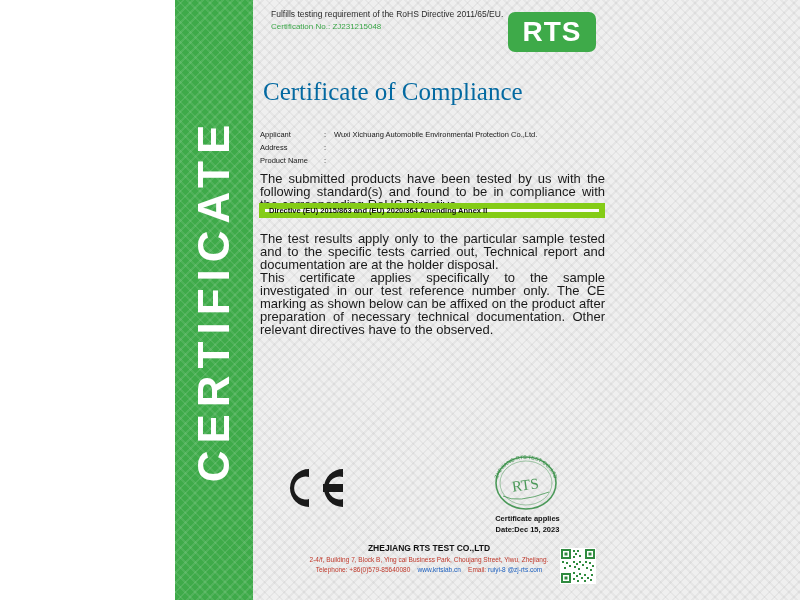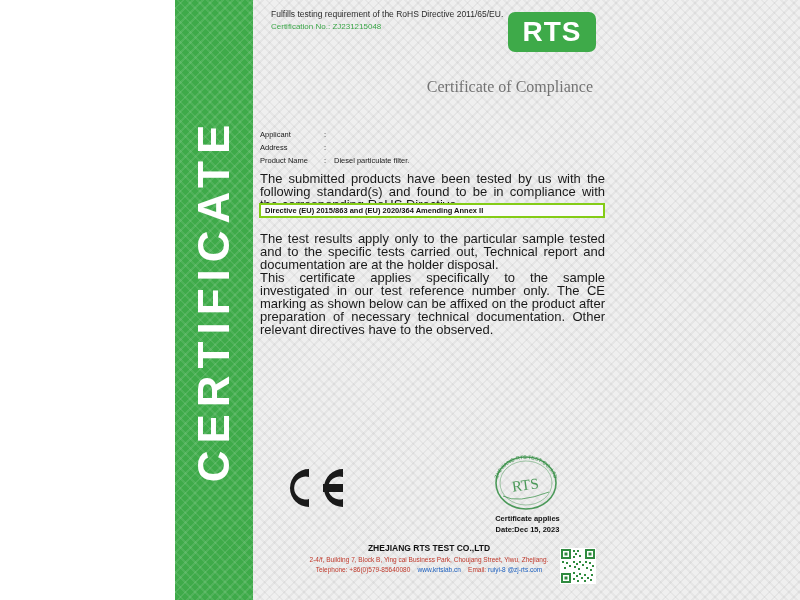--- a/index.html
+++ b/index.html
@@ -136,23 +136,23 @@
     justify-content: center;
     font-family: "Liberation Sans", sans-serif;
   }
 
   
   .title {
     position: absolute;
     left: 263px;
     top: 78px;
     width: 330px;
-    text-align: right;
-    color: #737373;
-    font-size: 16px;
+    text-align: left;
+    color: #0369a1;
+    font-size: 25px;
     font-family: "Liberation Serif", serif;
   }
 
   
   .fields {
     position: absolute;
     left: 260px;
     top: 128px;
     width: 345px;
     font-size: 7.5px;
@@ -189,21 +189,21 @@
   .para-2 { top: 232px; }
   .para-3 { top: 271px; }
 
   
   .directive-box {
     position: absolute;
     left: 259px;
     top: 203px;
     width: 346px;
     height: 15px;
-    border: 2px solid #84cc16;
+    border: 6px solid #84cc16;
     background: #fbfbfb;
     display: flex;
     align-items: center;
     padding-left: 4px;
     box-sizing: border-box;
     font-size: 7.5px;
     font-weight: bold;
     color: #111;
   }
 
@@ -306,29 +306,29 @@
   </div>
 
   <div class="rts-logo">RTS</div>
 
   <div class="title">Certificate of Compliance</div>
 
   <div class="fields">
     <div class="field-row">
       <div class="field-label">Applicant</div>
       <div class="field-colon">:</div>
+      <div class="field-value">Wuxi Xichuang Automobile Environmental Protection Co.,Ltd.</div>
     </div>
     <div class="field-row">
       <div class="field-label">Address</div>
       <div class="field-colon">:</div>
     </div>
     <div class="field-row">
       <div class="field-label">Product Name</div>
       <div class="field-colon">:</div>
-      <div class="field-value">Diesel particulate filter.</div>
     </div>
   </div>
 
   <div class="para para-1">The submitted products have been tested by us with the following standard(s) and found to be in compliance with the corresponding RoHS Directive.</div>
 
   <div class="directive-box">Directive (EU) 2015/863 and (EU) 2020/364 Amending Annex II</div>
 
   <div class="para para-3">This certificate applies specifically to the sample investigated in our test reference number only. The CE marking as shown below can be affixed on the product after preparation of necessary technical documentation. Other relevant directives have to the observed.</div>
 
   <div class="para para-2">The test results apply only to the particular sample tested and to the specific tests carried out, Technical report and documentation are at the holder disposal.</div>

